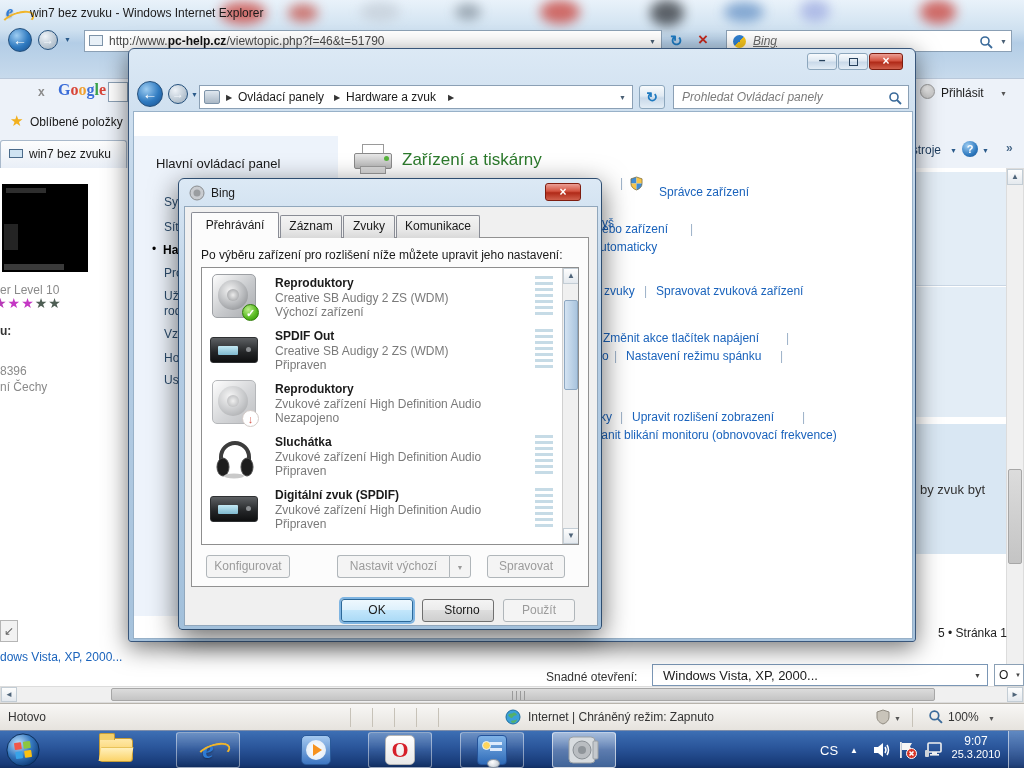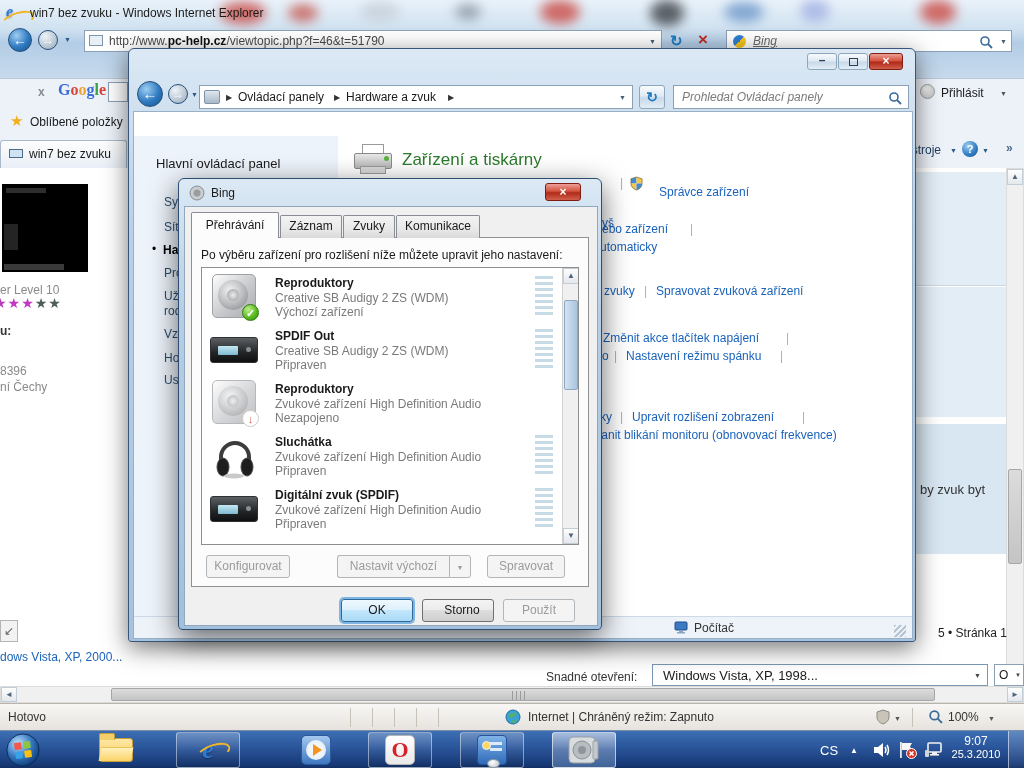--- a/index.html
+++ b/index.html
@@ -172,21 +172,21 @@
   <div class="sb-track" style="left:1006px;top:168px;width:18px;height:518px;">
     <div class="sb-btn" style="left:0px;top:0px;width:16px;height:16px;"><span>▲</span></div>
     <div class="sb-thumb gray" style="left:1px;top:300px;width:14px;height:95px;"></div>
     <div class="sb-btn" style="left:0px;top:500px;width:16px;height:16px;"><span>▼</span></div>
   </div>
 
   <div class="t link" style="left:0;top:650px;">dows Vista, XP, 2000...</div>
   <div class="t" style="left:938px;top:626px;color:#222;">5 • Stránka 1</div>
   <div class="t" style="left:546px;top:670px;color:#333;">Snadné otevření:</div>
   <div class="abs field" style="left:652px;top:664px;width:336px;height:22px;border-color:#7a96b5;">
-    <div class="t" style="left:10px;top:3px;font-size:13px;color:#1a1a1a;">Windows Vista, XP, 1998...</div>
+    <div class="t" style="left:10px;top:3px;font-size:13px;color:#1a1a1a;">Windows Vista, XP, 2000...</div>
     <div class="t" style="right:6px;top:7px;font-size:7px;color:#444;">▼</div>
   </div>
   <div class="abs field" style="left:994px;top:664px;width:30px;height:22px;">
     <div class="t" style="left:4px;top:3px;color:#1a1a1a;">O</div>
     <div class="t" style="right:2px;top:7px;font-size:6px;color:#444;">▼</div>
   </div>
 
   <div class="sb-track" style="left:0;top:686px;width:1024px;height:17px;">
     <div class="sb-btn" style="left:0;top:0;width:16px;height:15px;"><span>◄</span></div>
     <div class="sb-thumb gray" style="left:110px;top:1px;width:824px;height:13px;">
@@ -308,29 +308,20 @@
       <div class="t sep" style="left:480px;top:237px;">|</div>
       <div class="t link" style="left:492px;top:237px;">Nastavení režimu spánku</div>
       <div class="t sep" style="left:646px;top:237px;">|</div>
 
       <div class="t link" style="left:466px;top:298px;">ky</div>
       <div class="t sep" style="left:486px;top:298px;">|</div>
       <div class="t link" style="left:498px;top:298px;">Upravit rozlišení zobrazení</div>
       <div class="t sep" style="left:668px;top:298px;">|</div>
       <div class="t link" style="left:460px;top:316px;">tranit blikání monitoru (obnovovací frekvence)</div>
 
-      <div class="abs" style="left:0;top:504px;width:778px;height:22px;background:#eef3f9;border-top:1px solid #cdd9e7;">
-        <svg class="abs" style="left:540px;top:4px;" width="14" height="13" viewBox="0 0 14 13">
-            <rect x="1" y="1" width="12" height="8" rx="1" fill="#3b79c2" stroke="#1f4e8c"></rect>
-            <rect x="5" y="9" width="4" height="2" fill="#8aa4be"></rect>
-            <rect x="3" y="11" width="8" height="1.5" fill="#8aa4be"></rect>
-          </svg>
-        <div class="t" style="left:560px;top:4px;color:#333;">Počítač</div>
-        <div class="abs grip" style="left:760px;top:8px;width:12px;height:12px;"></div>
-      </div>
     </div>
   </div>
 
   <div class="abs" style="left:178px;top:178px;width:424px;height:452px;border-radius:6px 6px 4px 4px;background:linear-gradient(180deg,#dcE9f5,#b6cee5 30%,#a2c0db);border:1px solid #2e4d70;box-shadow:0 8px 28px rgba(0,0,0,.6);z-index:10;">
 
     <svg class="abs" style="left:10px;top:6px;" width="16" height="16" viewBox="0 0 16 16">
       <circle cx="8" cy="8" r="7" fill="#c9ccd0" stroke="#8a8d90"></circle>
         <circle cx="8" cy="8" r="3.5" fill="#9a9da0"></circle>
     </svg>
     <div class="t" style="left:32px;top:7px;color:#1a1a1a;">Bing</div>

